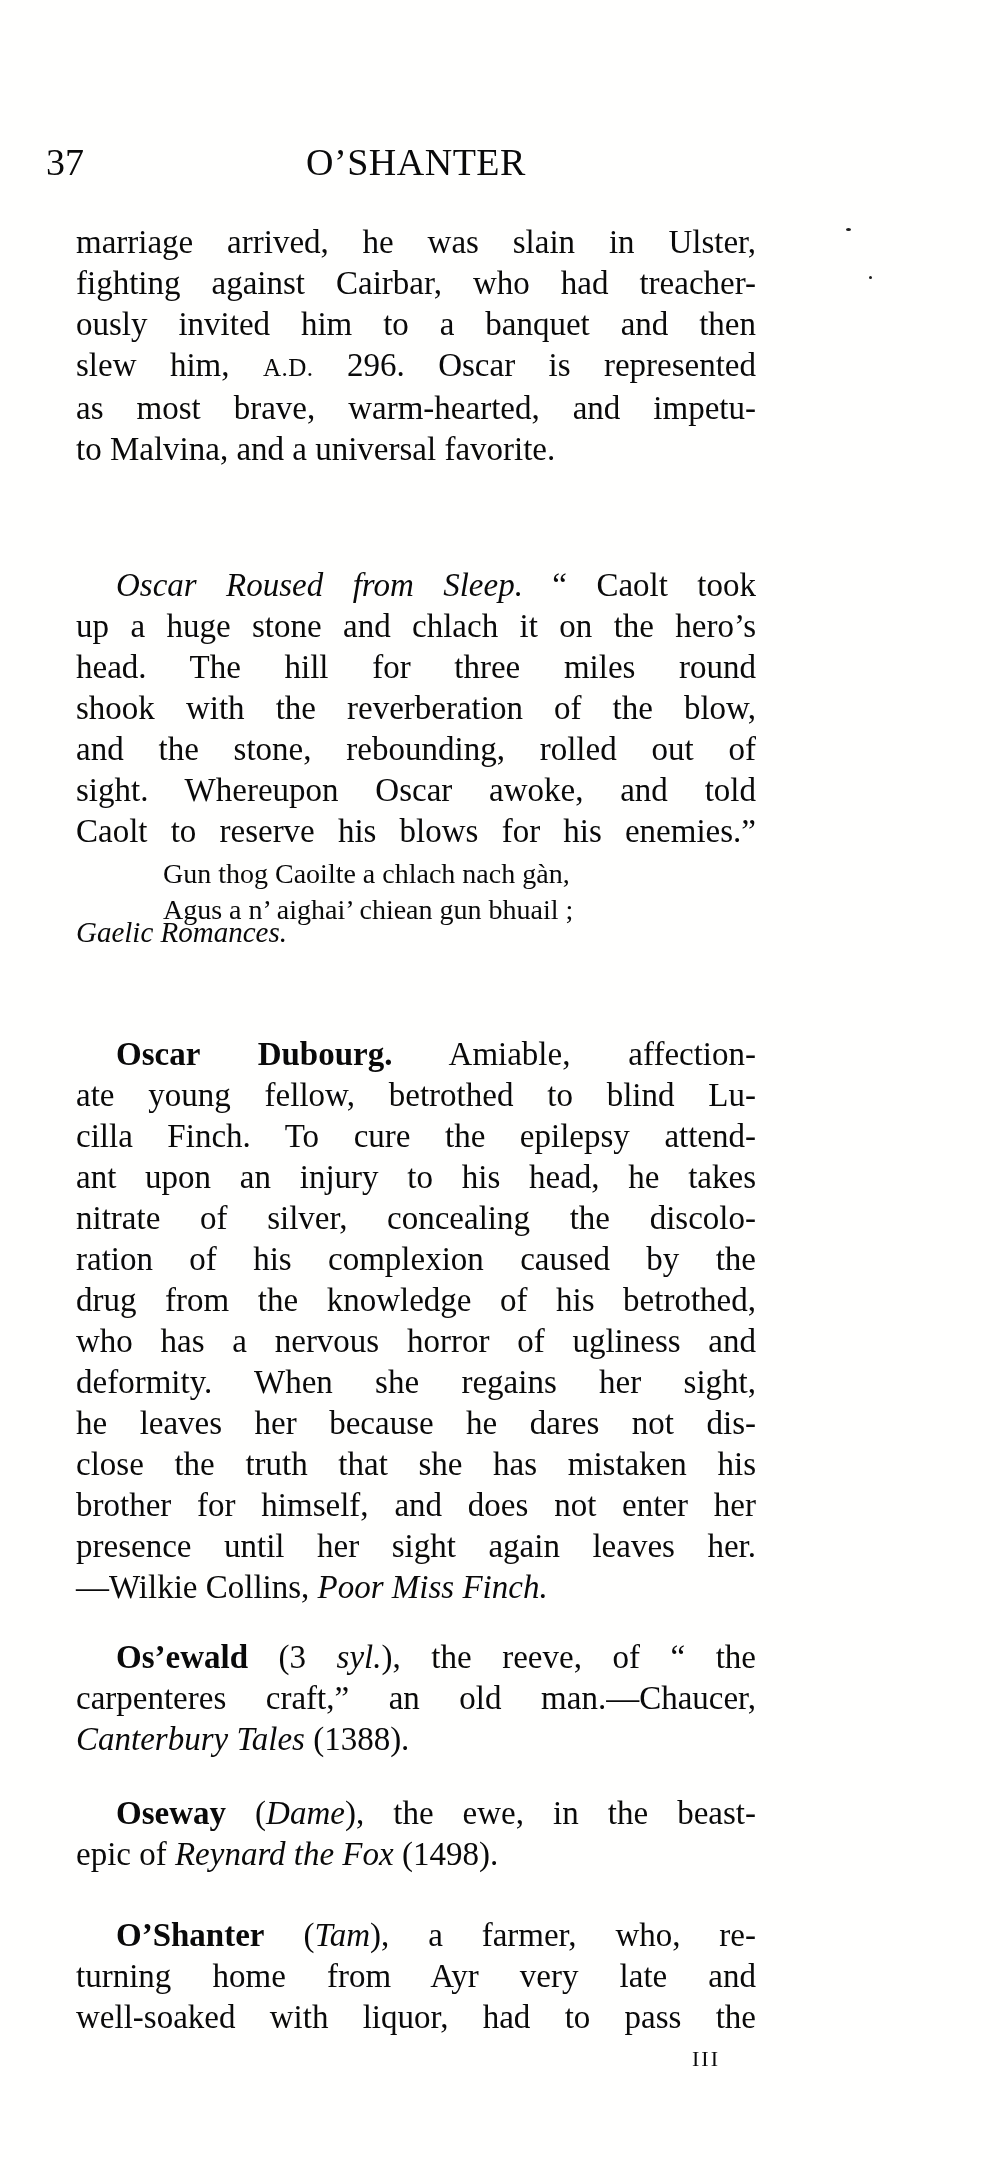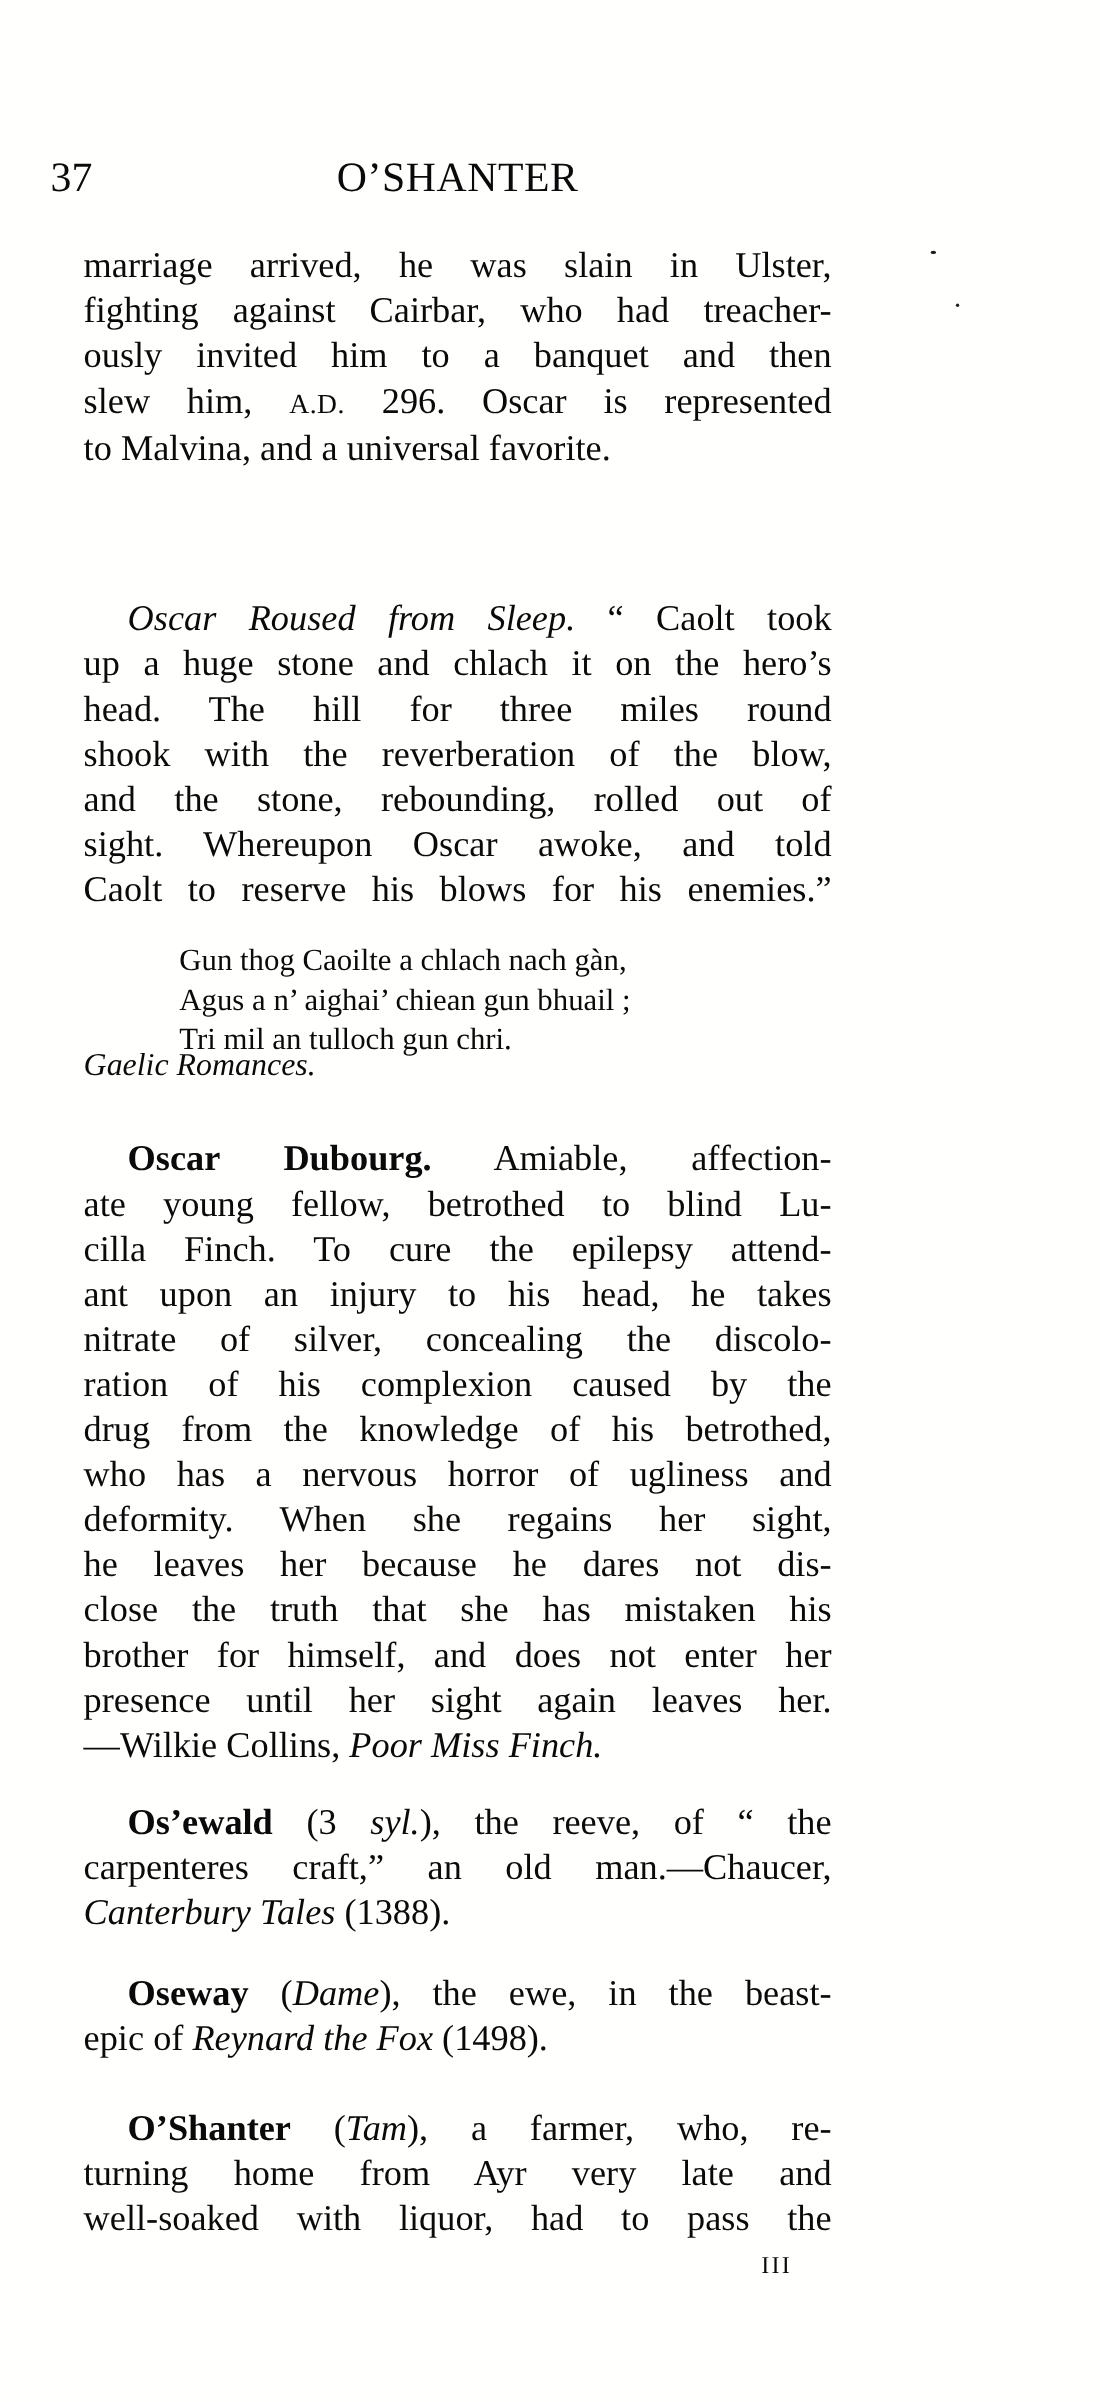--- a/index.html
+++ b/index.html
@@ -35,38 +35,38 @@
 <div class="page">
 
   <span class="pagenum">37</span>
   <span class="running-title">O’SHANTER</span>
 
   <section class="para" style="top:222px">
       <div class="tline"><span>marriage arrived, he was slain in Ulster,</span></div>
       <div class="tline"><span>fighting against Cairbar, who had treacher-</span></div>
       <div class="tline"><span>ously invited him to a banquet and then</span></div>
       <div class="tline"><span>slew him, </span><span class="sc">A.D.</span><span> 296.  Oscar is represented</span></div>
+      <div class="tline"><span>as most brave, warm-hearted, and impetu-</span></div>
       <div class="tline tlast"><span>to Malvina, and a universal favorite.</span></div>
     </section>
 
-  <section class="para" style="top:543px">
+  <section class="para" style="top:565px">
       <div class="tline first"><span class="i">Oscar Roused from Sleep.</span><span>  “ Caolt took</span></div>
       <div class="tline"><span>up a huge stone and chlach it on the hero’s</span></div>
       <div class="tline"><span>head.  The hill for three miles round</span></div>
       <div class="tline"><span>shook with the reverberation of the blow,</span></div>
       <div class="tline"><span>and the stone, rebounding, rolled out of</span></div>
       <div class="tline"><span>sight.  Whereupon Oscar awoke, and told</span></div>
       <div class="tline"><span>Caolt to reserve his blows for his enemies.”</span></div>
     </section>
 
   <section class="verse-block" style="top:856px">
     <div class="verse-lines">
         <div class="tline"><span>Gun thog Caoilte a chlach nach gàn,</span></div>
         <div class="tline"><span>Agus a n’ aighai’ chiean gun bhuail ;</span></div>
-        <div class="tline"><span>Tri mil an tulloch gun chri.</span></div>
       </div>
     <div class="attribution">Gaelic Romances.</div>
   </section>
 
   <section class="para" style="top:1034px">
       <div class="tline first"><span class="b">Oscar Dubourg.</span><span>  Amiable, affection-</span></div>
       <div class="tline"><span>ate young fellow, betrothed to blind Lu-</span></div>
       <div class="tline"><span>cilla Finch.  To cure the epilepsy attend-</span></div>
       <div class="tline"><span>ant upon an injury to his head, he takes</span></div>
       <div class="tline"><span>nitrate of silver, concealing the discolo-</span></div>

